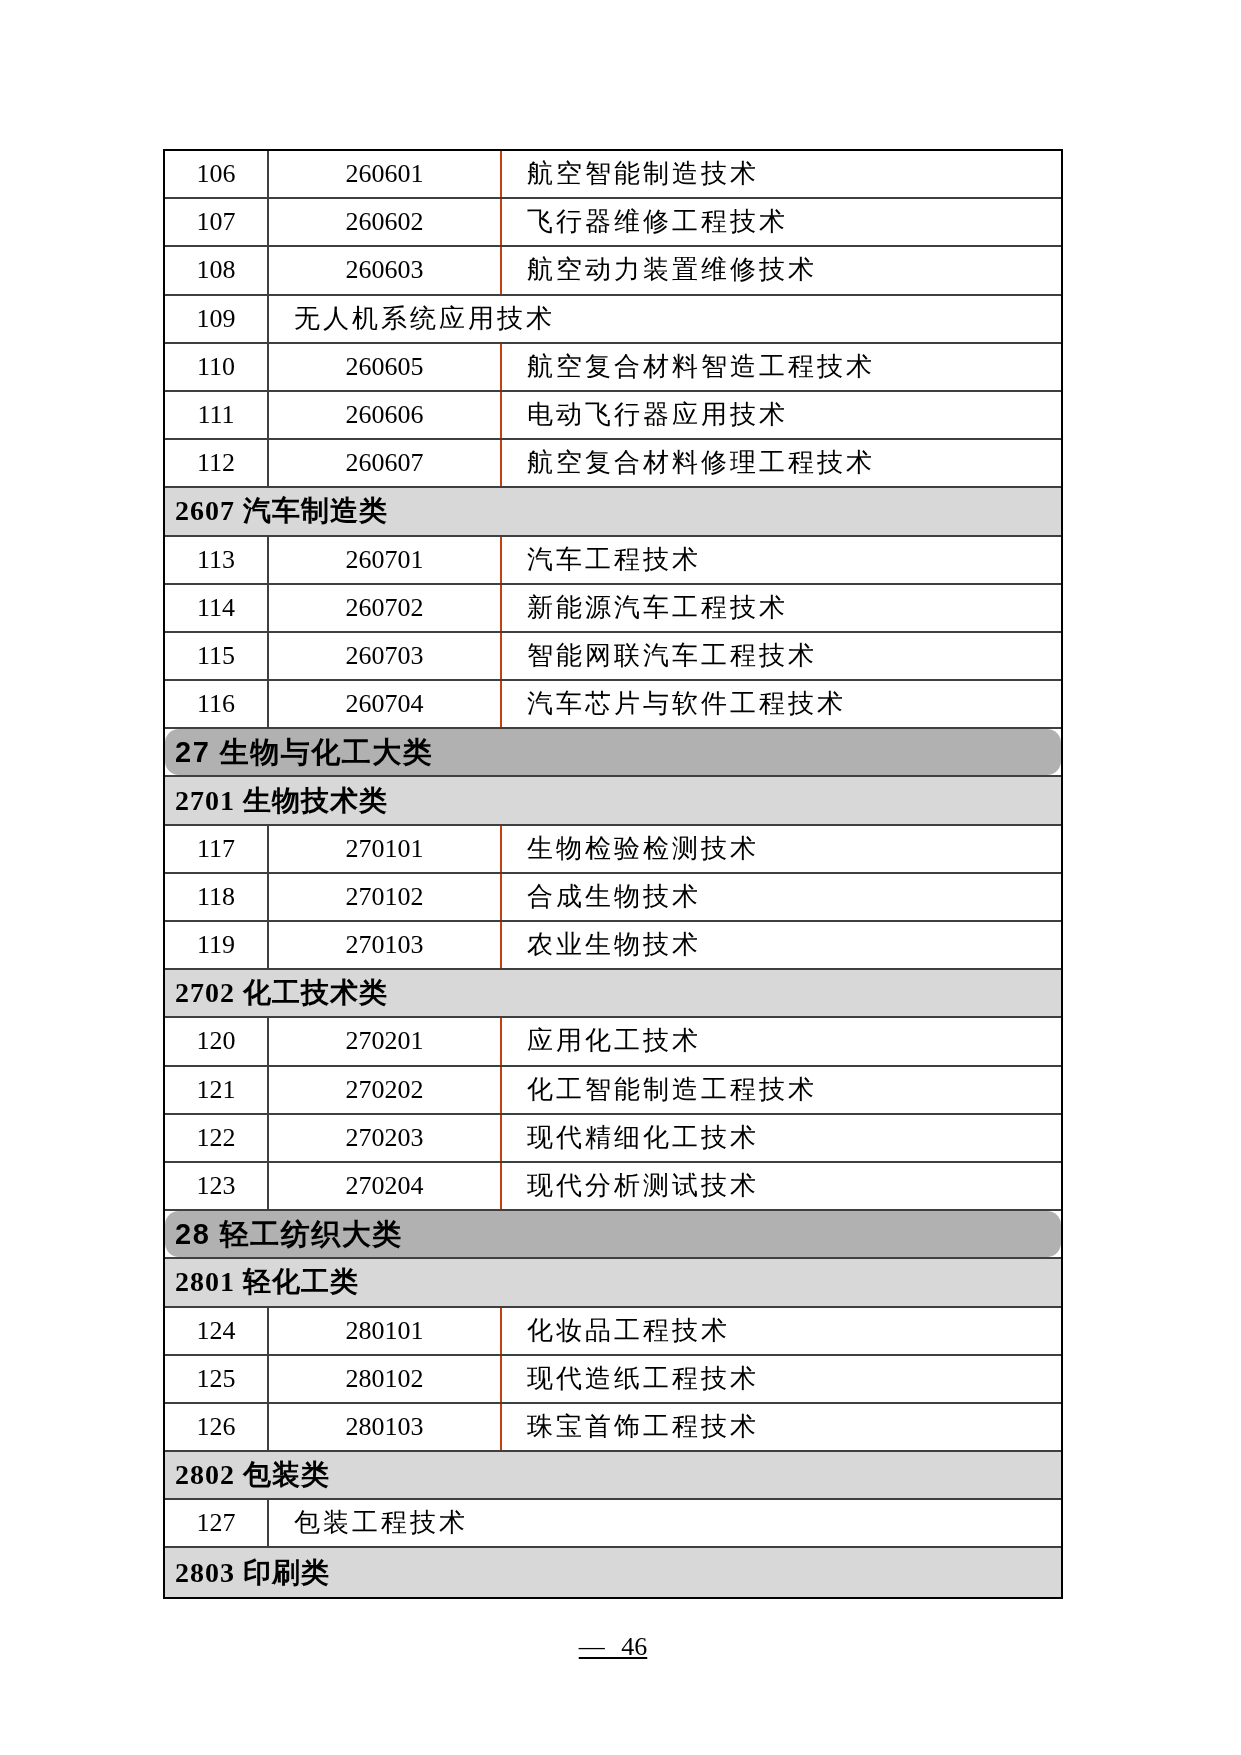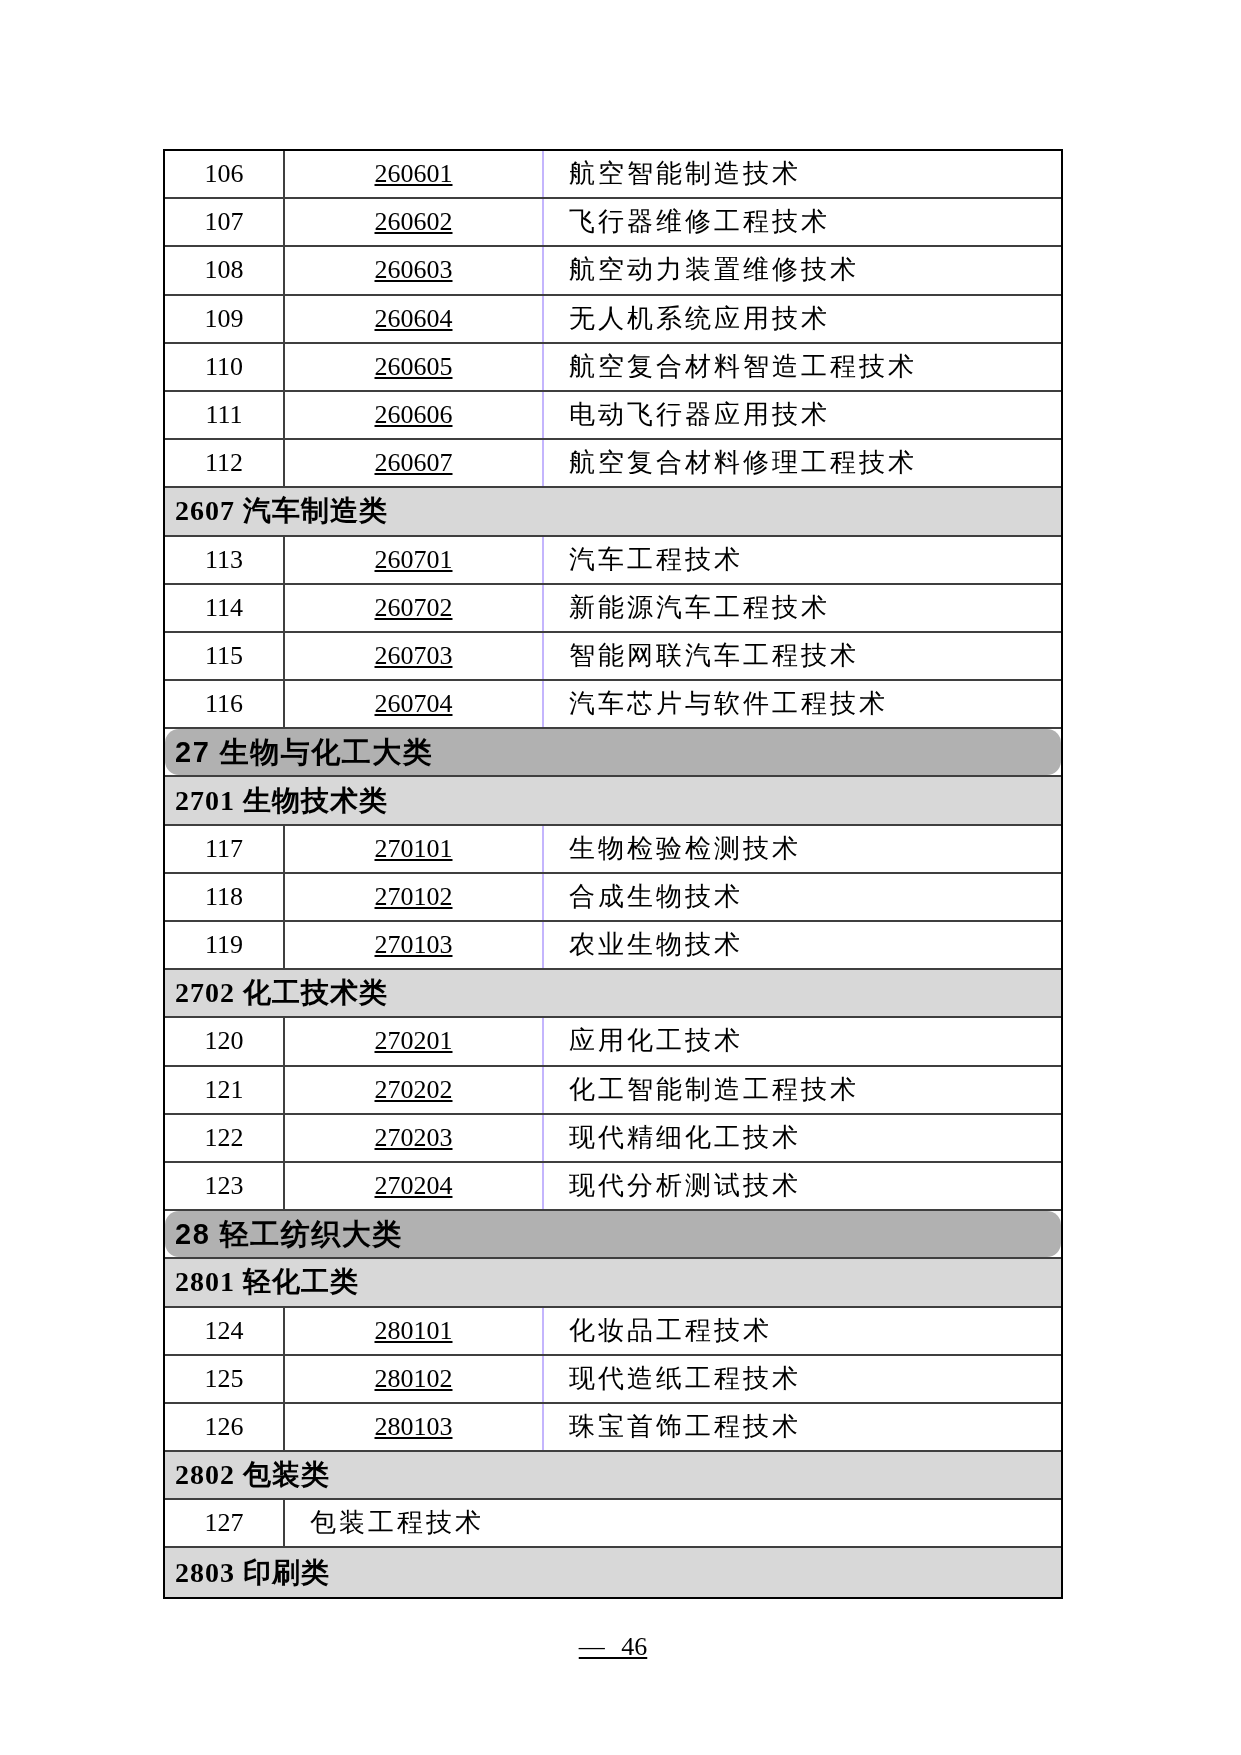--- a/index.html
+++ b/index.html
@@ -32,29 +32,28 @@
   .cell {
     display: flex;
     align-items: center;
     box-sizing: border-box;
     font-size: 26px;
     line-height: 1;
     white-space: nowrap;
     overflow: hidden;
   }
   .cell.no {
-    width: 120px;
+    width: 104px;
     justify-content: center;
     border-right: 2px solid #3f3f3f;
   }
   .cell.code {
-    width: 259px;
+    width: 233px;
     justify-content: center;
-    border-right: 2px solid #c4b5fd;
-    text-decoration: underline;
+    border-right: 2px solid #c2410c;
   }
   .cell.name {
     flex: 1;
     padding-left: 25px;
     letter-spacing: 3px;
   }
   .section {
     width: 100%;
     display: flex;
     align-items: center;
@@ -104,21 +103,20 @@
         <div class="cell code">260602</div>
         <div class="cell name">飞行器维修工程技术</div>
       </div>
       <div class="row">
         <div class="cell no">108</div>
         <div class="cell code">260603</div>
         <div class="cell name">航空动力装置维修技术</div>
       </div>
       <div class="row">
         <div class="cell no">109</div>
-        <div class="cell code">260604</div>
         <div class="cell name">无人机系统应用技术</div>
       </div>
       <div class="row">
         <div class="cell no">110</div>
         <div class="cell code">260605</div>
         <div class="cell name">航空复合材料智造工程技术</div>
       </div>
       <div class="row">
         <div class="cell no">111</div>
         <div class="cell code">260606</div>

